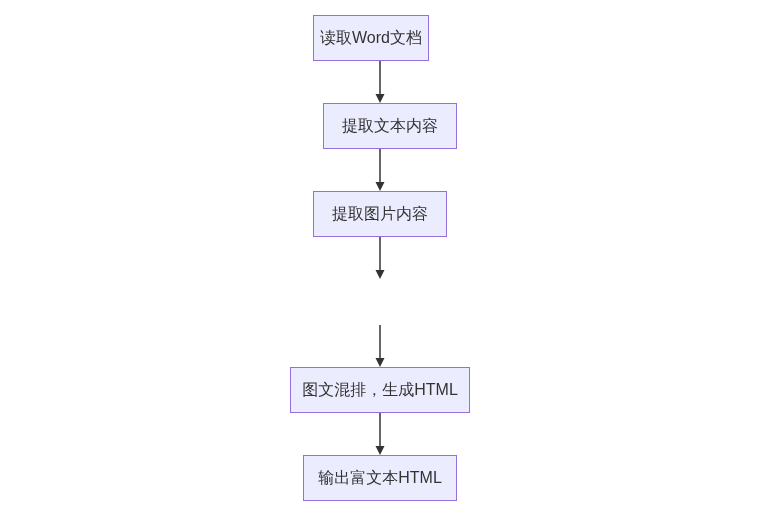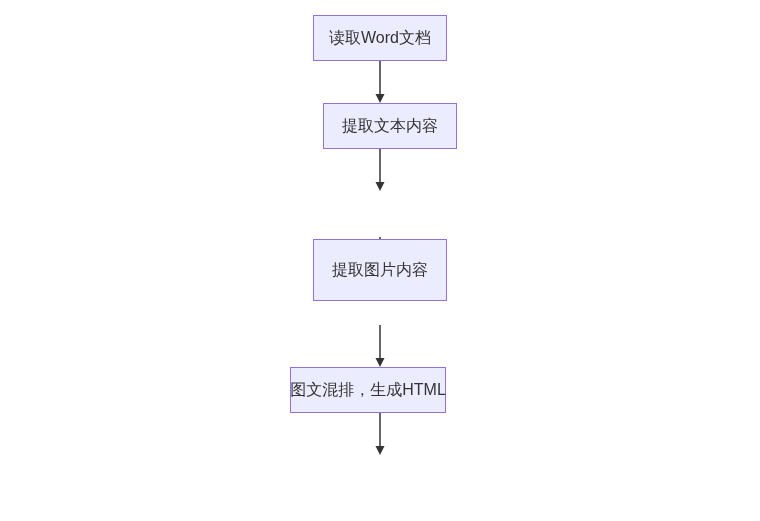--- a/index.html
+++ b/index.html
@@ -70,31 +70,34 @@
     <g>
       <line class="flow-line" x1="380" y1="325" x2="380" y2="359"></line>
       <polygon class="flow-head" points="375.5,358 384.5,358 380,367"></polygon>
     </g>
     <g>
       <line class="flow-line" x1="380" y1="413" x2="380" y2="447"></line>
       <polygon class="flow-head" points="375.5,446 384.5,446 380,455"></polygon>
     </g>
   </svg>
 
-  <div class="node" style="left:313px; top:15px;  width:134px; height:46px;">
+  <div class="node" style="left:313px; top:15px;  width:116px; height:46px;">
     <span class="node-label">读取Word文档</span>
   </div>
 
   <div class="node" style="left:323px; top:103px; width:134px; height:46px;">
     <span class="node-label">提取文本内容</span>
   </div>
 
-  <div class="node" style="left:313px; top:191px; width:134px; height:62px;margin-top:48px;">
+  <div class="node" style="left:313px; top:191px; width:134px; height:46px;">
     <span class="node-label">提取图片内容</span>
   </div>
 
 
-  <div class="node" style="left:290px; top:367px; width:156px; height:46px;">
+  <div class="node" style="left:290px; top:367px; width:180px; height:46px;">
     <span class="node-label">图文混排，生成HTML</span>
   </div>
 
+  <div class="node" style="left:303px; top:455px; width:154px; height:46px;">
+    <span class="node-label">输出富文本HTML</span>
+  </div>
 
 </div>
 
 </body></html>

